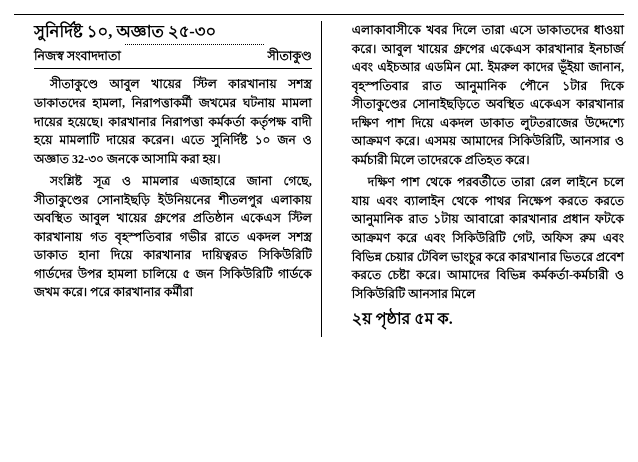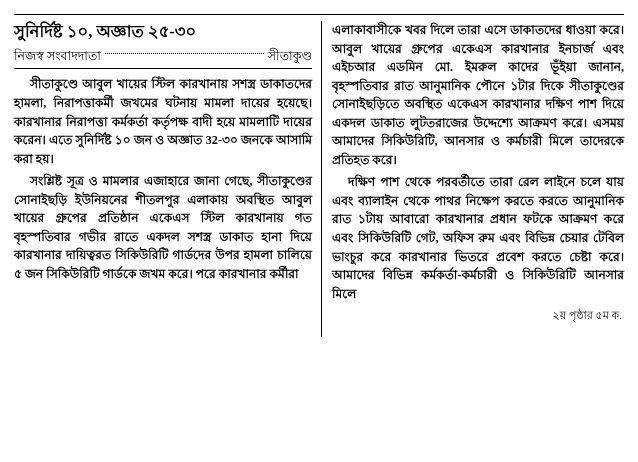--- a/index.html
+++ b/index.html
@@ -49,20 +49,21 @@
     display: flex;
     flex-direction: row;
     margin-top: 6px;
     height: 316px;
   }
   .col {
     box-sizing: border-box;
     font-size: 12.2px;
     line-height: 1.52;
     text-align: justify;
+    margin-left: 20px;
   }
   .col-left {
     width: 308px;
     padding-right: 9px;
     border-right: 1px solid #000;
   }
   .col-right {
     width: 302px;
     padding-left: 10px;
   }
@@ -71,46 +72,46 @@
     font-weight: bold;
     font-size: 16.5px;
     line-height: 1.3;
     text-align: left;
     margin-bottom: 5px;
   }
   .subhead span { display: block; }
 
   .byline {
     font-size: 12.5px;
-    font-weight: normal;
+    font-weight: bold;
     display: flex;
     justify-content: space-between;
-    align-items: center;
+    align-items: flex-start;
     border-bottom: 1px solid #000;
     padding-bottom: 2px;
     margin-bottom: 6px;
   }
   .byline .dots {
     flex: 1;
     margin: 0 4px;
     border-bottom: 1px dotted #000;
     transform: translateY(-3px);
   }
 
   p.para {
     margin: 0 0 4px 0;
     text-indent: 16px;
     font-weight: bold;
   }
   p.para.no-indent { text-indent: 0; }
 
   .jump {
-    text-align: right;
-    font-weight: normal;
-    font-size: 11px;
+    text-align: left;
+    font-weight: bold;
+    font-size: 16px;
     margin-top: 3px;
     padding-right: 2px;
   }
 </style>
 </head>
 <body>
 
 <div class="page">
 
 

